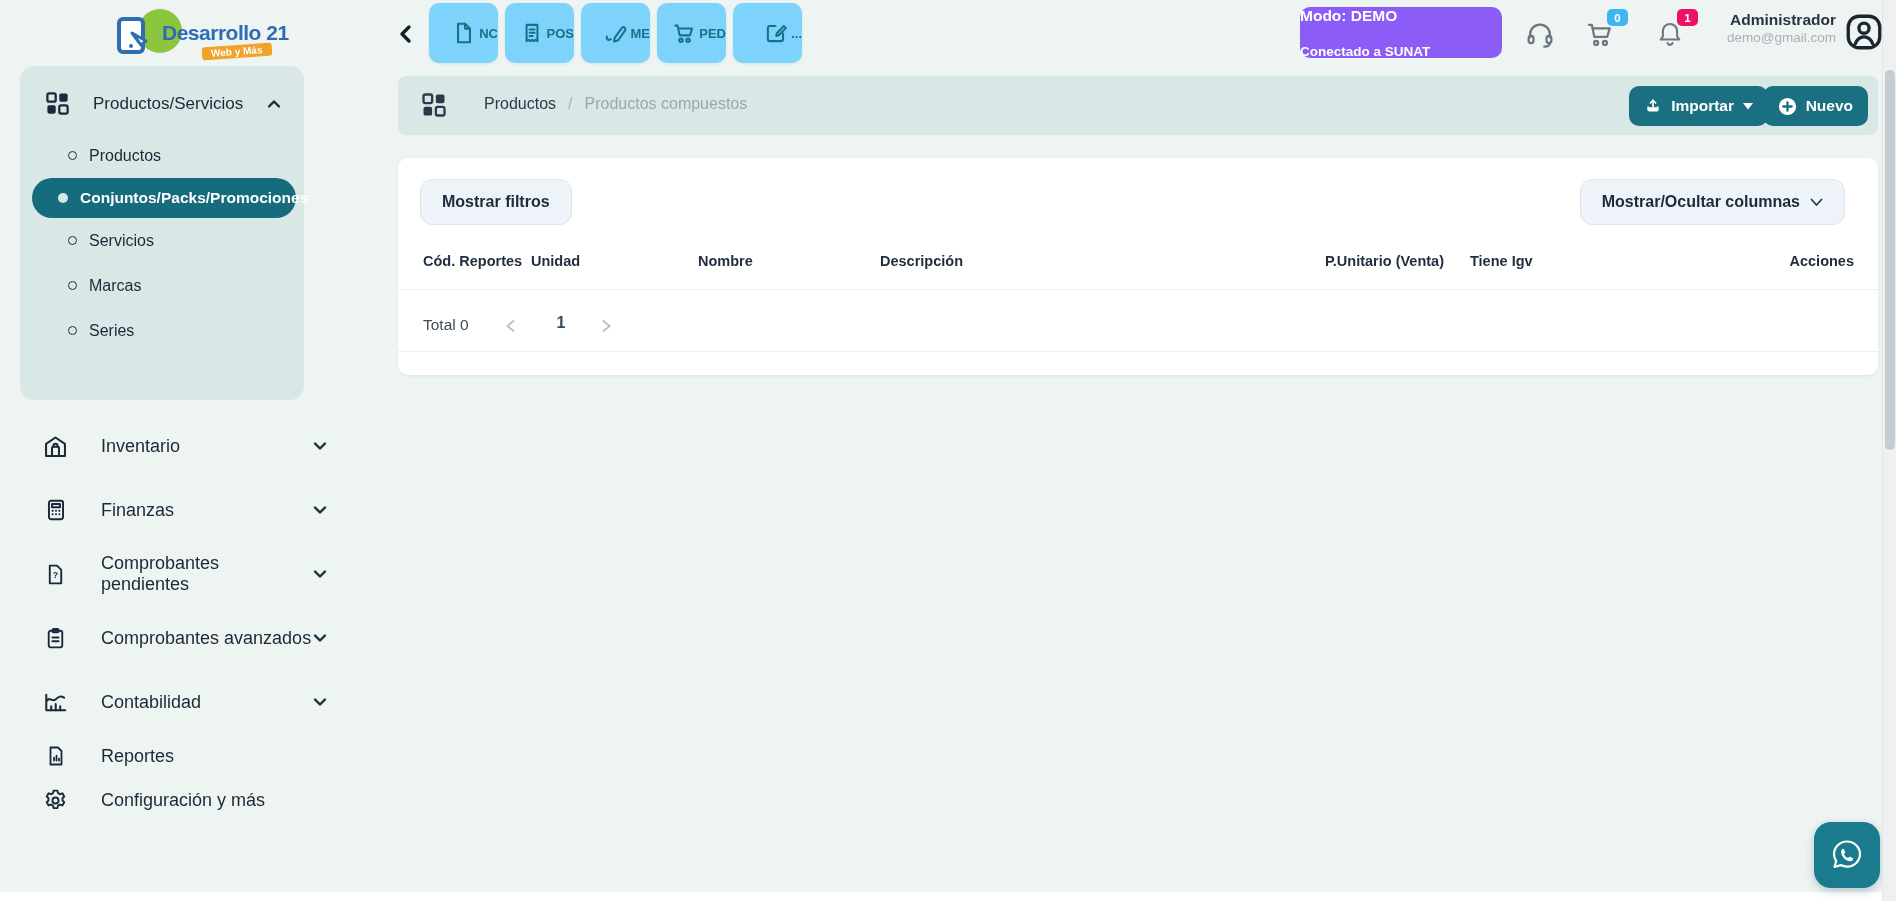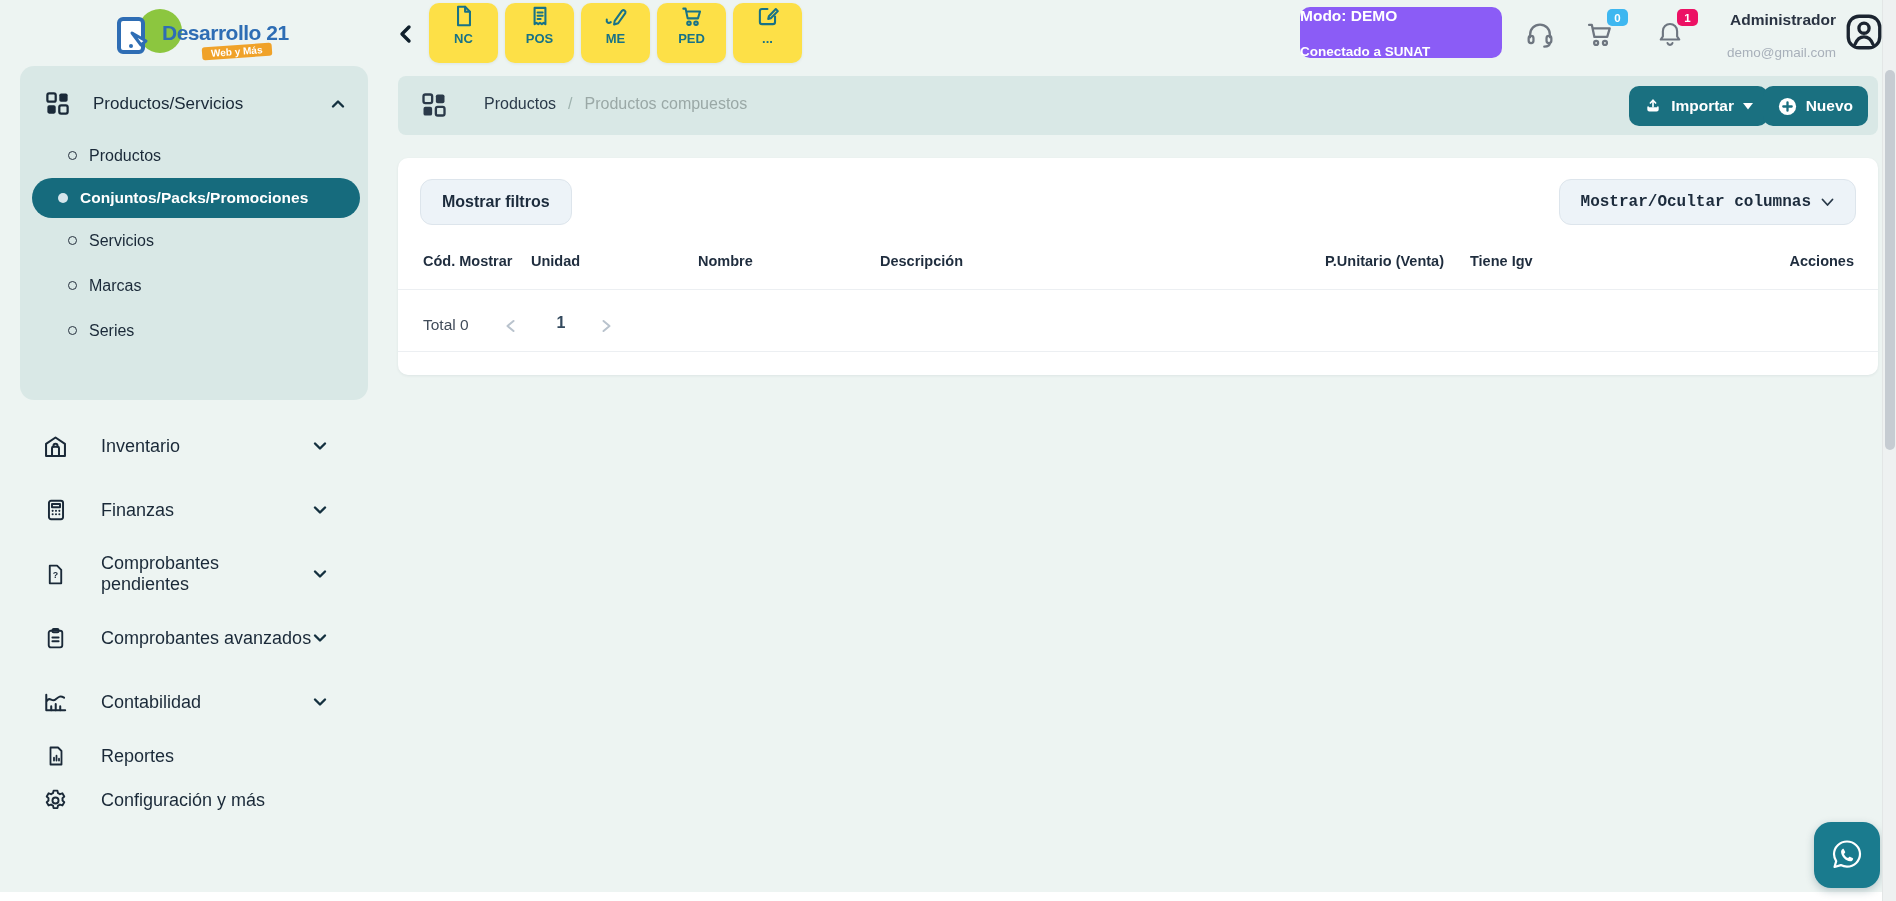--- a/index.html
+++ b/index.html
@@ -8,36 +8,36 @@
 
   
   .topbar { position:absolute; top:0; left:0; right:14px; height:66px; }
   .logo { position:absolute; left:104px; top:5px; width:175px; height:56px; }
   .logo-circle { position:absolute; left:34px; top:4px; width:44px; height:44px; border-radius:50%; background:#8cc63f; }
   .logo-tablet { position:absolute; left:8px; top:8px; }
   .logo-text { position:absolute; left:58px; top:16px; font-size:21px; font-weight:700; color:#2e6db4; letter-spacing:-0.5px; white-space:nowrap; }
   .logo-tag { position:absolute; left:98px; top:40px; background:#f0a229; color:#fff; font-size:10px; font-weight:700; padding:1px 9px; border-radius:3px; transform:rotate(-4deg); white-space:nowrap; }
   .back-btn { position:absolute; left:392px; top:21px; width:26px; height:26px; display:flex; align-items:center; justify-content:center; cursor:pointer; }
   .quick-row { position:absolute; left:429px; top:3px; display:flex; gap:7px; }
-  .quick-btn { width:69px; height:60px; background:#fde047; border-radius:10px; box-shadow:0 1px 3px rgba(25,60,70,.08); display:flex; flex-direction:column; align-items:center; justify-content:flex-start; gap:2px; cursor:pointer; }
+  .quick-btn { width:69px; height:60px; background:#7dd3fc; border-radius:10px; box-shadow:0 1px 3px rgba(25,60,70,.08); display:flex; flex-direction:row; align-items:center; justify-content:flex-end; gap:2px; cursor:pointer; }
   .quick-btn .q-label { font-size:13px; font-weight:700; color:#177287; }
   .mode-badge { position:absolute; left:1300px; top:7px; width:202px; height:51px; background:#8b5cf6; border-radius:10px; color:#fff; display:flex; flex-direction:column; align-items:flex-start; justify-content:center; }
   .mode-badge .l1 { font-size:15.5px; font-weight:700; }
   .mode-badge .l2 { font-size:13.5px; font-weight:600; margin-top:19px; }
   .icon-btn { position:absolute; top:16px; width:36px; height:36px; display:flex; align-items:center; justify-content:center; cursor:pointer; }
   .icon-badge { position:absolute; top:-7px; right:-10px; min-width:21px; height:17px; border-radius:5px; color:#fff; font-size:11.5px; font-weight:700; display:flex; align-items:center; justify-content:center; padding:0 5px; }
   .badge-blue { background:#3eb7f0; }
   .badge-pink { background:#ec1164; }
   .user-block { position:absolute; left:1694px; top:11px; width:142px; text-align:right; cursor:pointer; }
   .user-name { font-size:15.5px; font-weight:700; color:#2a3342; }
-  .user-email { font-size:13.5px; color:#a8b0ba; margin-top:16px; }
+  .user-email { font-size:13.5px; color:#a8b0ba; margin-top:1px; }
   .avatar { position:absolute; left:1843px; top:11px; width:42px; height:42px; cursor:pointer; }
 
   
-  .side-card { position:absolute; left:20px; top:66px; width:348px; height:334px; background:#d9e8e6; border-radius:14px; }
+  .side-card { position:absolute; left:20px; top:66px; width:284px; height:334px; background:#d9e8e6; border-radius:14px; }
   .side-card-head { display:flex; align-items:center; padding:24px 20px 0 24px; cursor:pointer; }
   .side-card-head .s-label { margin-left:22px; font-size:17px; font-weight:500; color:#1a2938; }
   .side-card-head .chev { margin-left:auto; margin-right:2px; }
   .sub-list { margin-top:16px; }
   .sub-item { height:45px; display:flex; align-items:center; padding-left:48px; font-size:16px; font-weight:500; color:#1a2938; cursor:pointer; }
   .bullet { width:9px; height:9px; border-radius:50%; border:1.6px solid #27323f; margin-right:12px; flex:0 0 auto; }
   .sub-item.active { margin:0 8px 0 12px; padding-left:26px; height:40px; border-radius:22px; background:#166b7d; color:#fff; font-weight:700; font-size:15.5px; }
   .sub-item.active .bullet { border:none; background:#d5e6ec; width:10px; height:10px; }
   .nav-list { position:absolute; left:20px; top:414px; width:336px; }
   .nav-item { height:64px; display:flex; align-items:center; padding-left:22px; cursor:pointer; }
@@ -54,21 +54,21 @@
   .crumb-sep { margin:0 12px; color:#9fb3af; }
   .crumb-b { color:#9aa8a6; font-weight:500; }
   .btn-teal { position:absolute; top:10px; height:40px; display:inline-flex; align-items:center; gap:9px; background:#1a7080; color:#fff; font-weight:700; font-size:15.5px; border:none; border-radius:10px; padding:0 15px; cursor:pointer; }
   .btn-importar { right:110px; }
   .btn-nuevo { right:10px; }
 
   
   .content-card { position:absolute; left:398px; top:158px; width:1480px; height:217px; background:#fff; border-radius:10px; box-shadow:0 1px 3px rgba(20,40,60,.07); }
   .soft-btn { position:absolute; top:21px; height:46px; display:inline-flex; align-items:center; gap:10px; background:#edf3f8; border:1px solid #dde5ec; border-radius:12px; font-size:16px; font-weight:700; color:#1c2b3c; padding:0 21px; cursor:pointer; font-family:"Liberation Sans", sans-serif; }
   .filters-btn { left:22px; }
-  .columns-btn { right:22px;font-family:Liberation Mono, monospace; }
+  .columns-btn { right:33px; }
   .th { position:absolute; top:95px; font-size:14.5px; font-weight:700; color:#1f2d3e; white-space:nowrap; }
   .hr { position:absolute; left:0; right:0; border-top:1px solid #eceff2; }
   .pg-total { position:absolute; left:25px; top:158px; font-size:15.5px; color:#414c5a; }
   .pg-arrow { position:absolute; top:156px; width:24px; height:24px; display:flex; align-items:center; justify-content:center; cursor:pointer; }
   .pg-page { position:absolute; left:148px; top:156px; width:30px; text-align:center; font-size:16px; font-weight:700; color:#344a5e; cursor:pointer; }
 
   
   .scrollbar { position:absolute; right:0; top:0; width:14px; height:901px; background:#eef1f1; border-left:1px solid #e3e6e6; }
   .scroll-thumb { position:absolute; left:2px; top:70px; width:10px; height:380px; border-radius:6px; background:#c6ccd2; cursor:pointer; }
   .bottom-band { position:absolute; left:0; right:14px; bottom:0; height:9px; background:#ffffff; }
@@ -392,21 +392,21 @@
   </button>
   <button class="soft-btn columns-btn">
     <span>Mostrar/Ocultar columnas</span>
     <span>
       <svg width="13" height="9" viewBox="0 0 13 9">
           <polyline points="1.5,1.5 6.5,7 11.5,1.5" fill="none" stroke="#2a3a4a" stroke-width="1.8" stroke-linecap="round" stroke-linejoin="round"></polyline>
         </svg>
     </span>
   </button>
 
-  <span class="th" style="left:25px;">Cód. Mostrar</span>
+  <span class="th" style="left:25px;">Cód. Reportes</span>
   <span class="th" style="left:133px;">Unidad</span>
   <span class="th" style="left:300px;">Nombre</span>
   <span class="th" style="left:482px;">Descripción</span>
   <span class="th" style="left:927px;">P.Unitario (Venta)</span>
   <span class="th" style="left:1072px;">Tiene Igv</span>
   <span class="th" style="right:24px;">Acciones</span>
 
   <div class="hr" style="top:131px;"></div>
 
   <span class="pg-total">Total 0</span>

